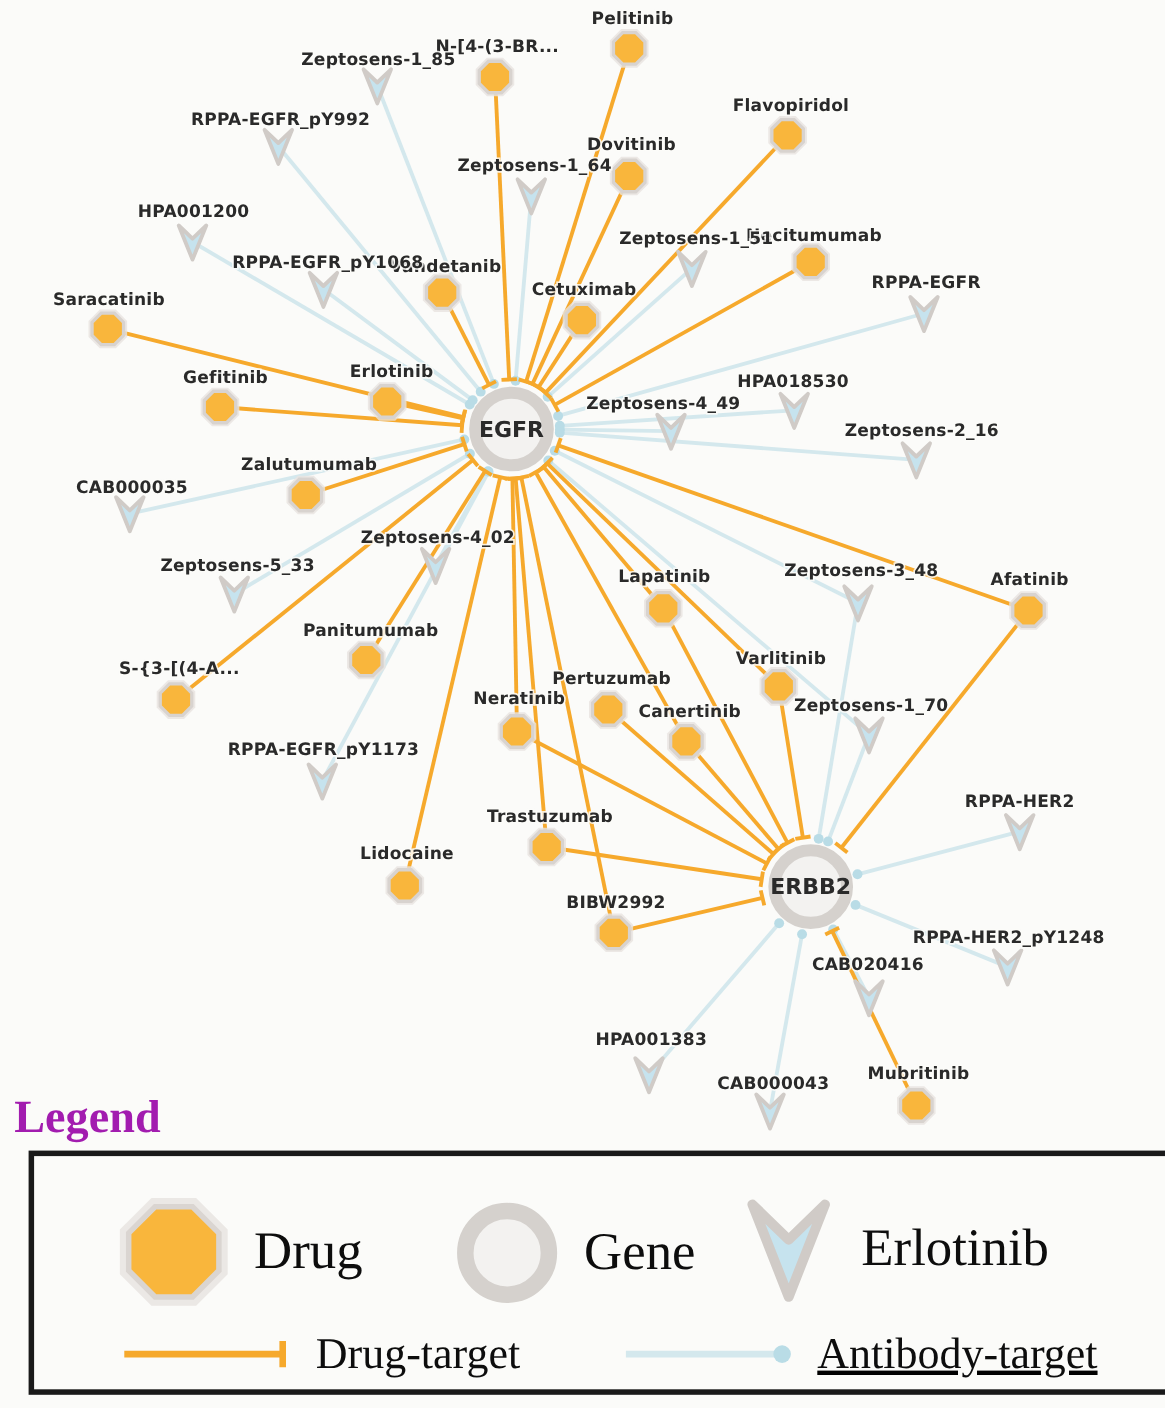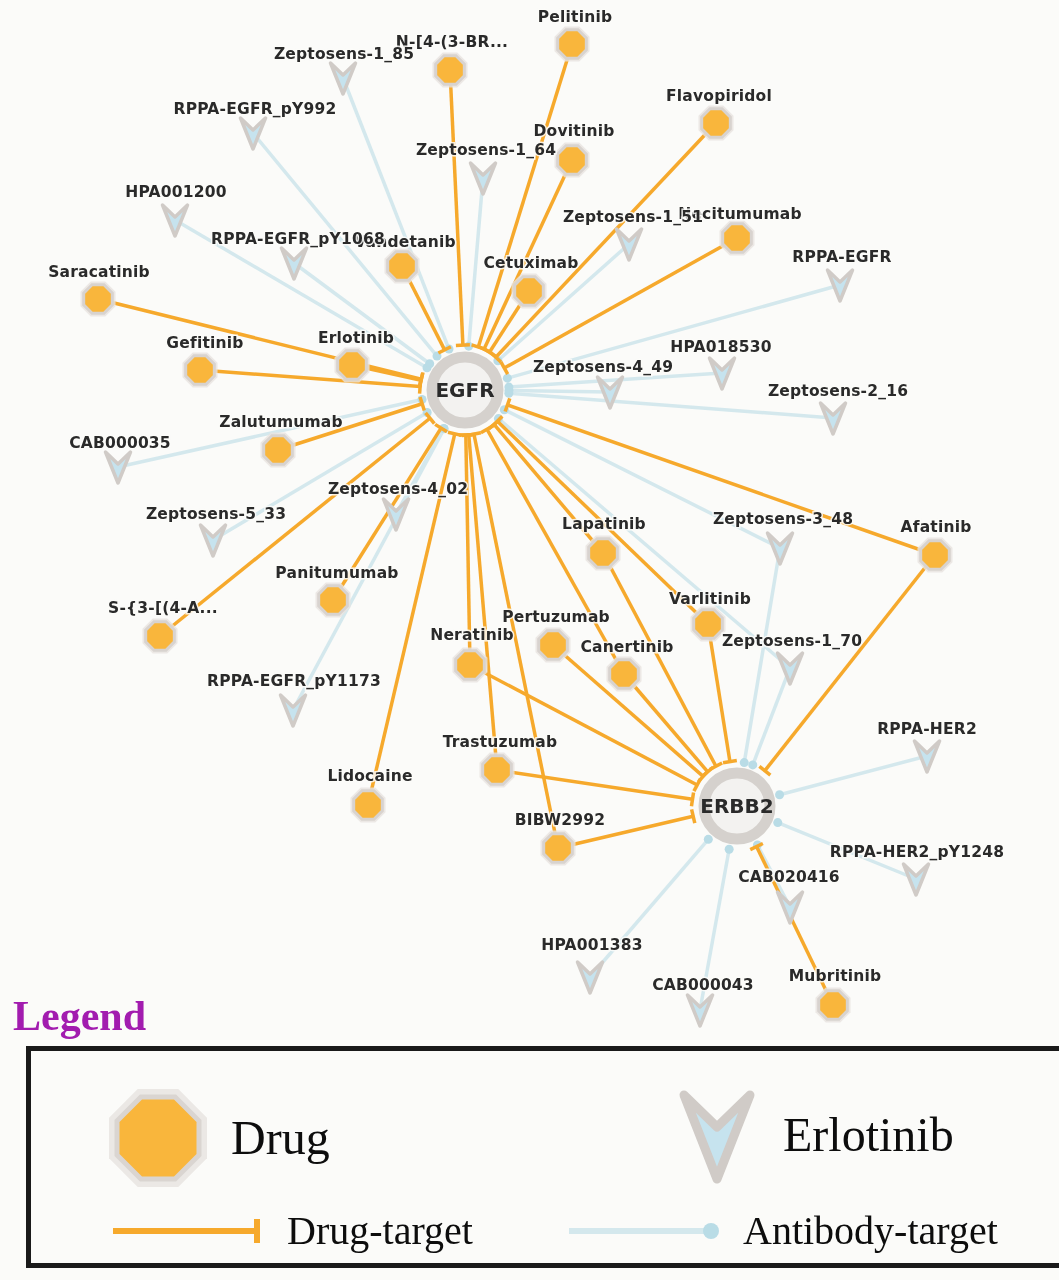--- a/index.html
+++ b/index.html
@@ -34,21 +34,21 @@
   .lg-item{position:absolute;display:flex;align-items:center;}
   .lg-text{
     font-family:"Liberation Serif","DejaVu Serif",serif;
     font-size:48px;color:#0d0d0d;line-height:1;
   }
   .lg-text.small{font-size:40px;}
   .lg-drug{left:72px;top:32px;}
   .lg-gene{left:378px;top:36px;}
   .lg-antibody{left:638px;top:32px;}
   .lg-drug-target{left:78px;top:160px;}
-  .lg-ab-target{left:534px;top:160px;}
+  .lg-ab-target{left:534px;top:160px;text-decoration:underline;}
   .lg-icon{margin-right:18px;flex:0 0 auto;}
 </style>
 </head>
 <body style="--background: #FBFBF9; --drug-fill: #F9B63C; --drug-stroke: #D8D3CF; --edge-drug: #F6A92C; --edge-antibody: #D4E8ED; --edge-antibody-dot: #B9DCE6; --antibody-fill: #C6E3EE; --antibody-stroke: #D0CBC7; --gene-fill: #F3F2F0; --gene-stroke: #D5D1CD; --label: #2A2A2A;">
 
 <div id="stage">
   <svg id="network" width="1059" height="1280" viewBox="0 0 1059 1280">
       <g>
         <line x1="343" y1="78" x2="448.97633357397206" y2="349.0214432383547" stroke="#D4E8ED" stroke-width="3.5"></line>
         <circle cx="448.97633357397206" cy="349.0214432383547" r="4.5" fill="#B9DCE6"></circle>
@@ -373,20 +373,26 @@
   <div id="legend-box">
 
     <div class="lg-item lg-drug">
       <svg class="lg-icon" width="110" height="110" viewBox="-55 -55 110 110">
         <polygon points="-20.3,-49 20.3,-49 49,-20.3 49,20.3 20.3,49 -20.3,49 -49,20.3 -49,-20.3" fill="#E6E2DE" opacity="0.75"></polygon>
         <polygon points="-17,-41 17,-41 41,-17 41,17 17,41 -17,41 -41,17 -41,-17" fill="#F9B63C" stroke="#DAD5D1" stroke-width="5"></polygon>
       </svg>
       <span class="lg-text">Drug</span>
     </div>
 
+    <div class="lg-item lg-gene">
+      <svg class="lg-icon" width="104" height="104" viewBox="-52 -52 104 104">
+        <circle r="38" fill="#F3F2F0" stroke="#D5D1CD" stroke-width="15"></circle>
+      </svg>
+      <span class="lg-text">Gene</span>
+    </div>
 
     <div class="lg-item lg-antibody">
       <svg class="lg-icon" width="96" height="104" viewBox="-48 -52 96 104">
         <path d="M -33,-40 L 0,44 L 33,-40 L 0,-8 Z" fill="#C6E3EE" stroke="#D0CBC7" stroke-width="9" stroke-linejoin="round"></path>
       </svg>
       <span class="lg-text">Erlotinib</span>
     </div>
 
     <div class="lg-item lg-drug-target">
       <svg class="lg-icon" width="160" height="28" viewBox="0 0 160 28">

